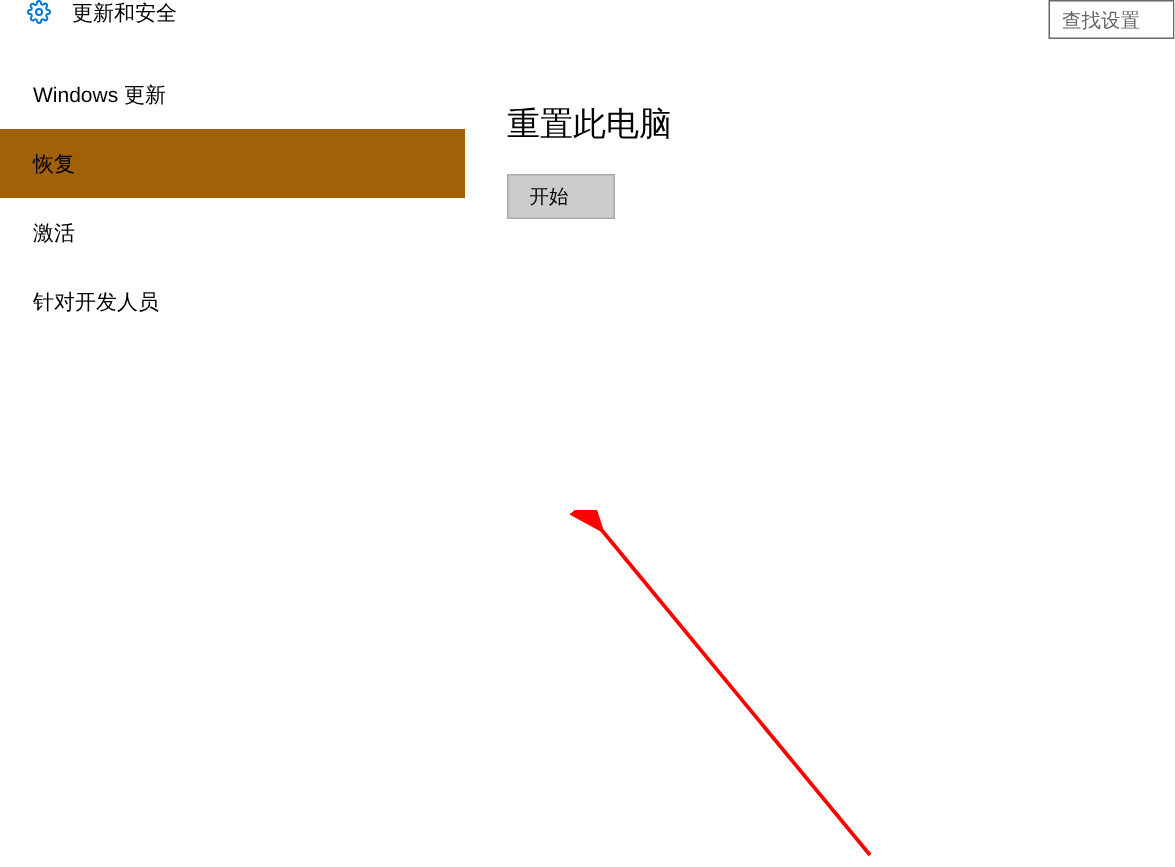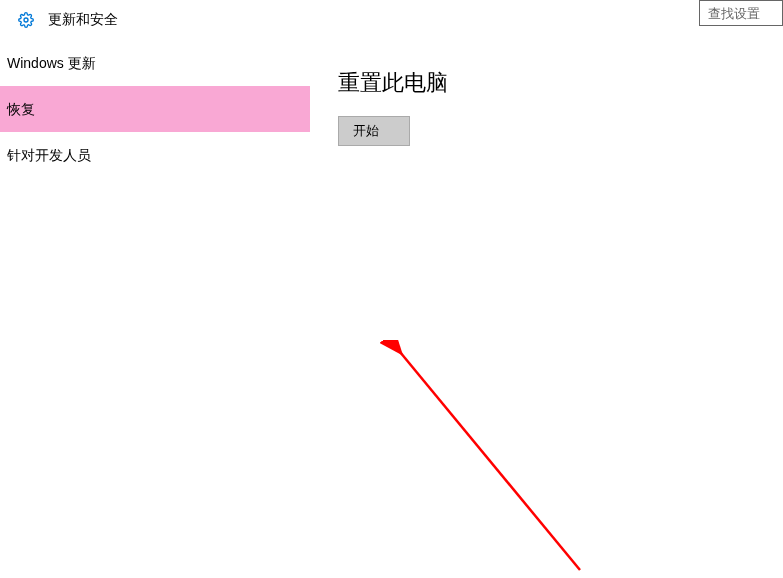--- a/index.html
+++ b/index.html
@@ -8,21 +8,20 @@
       width: 783px;
       height: 578px;
       background: #fff;
       color: #000;
       position: relative;
       overflow: hidden;
     }
     .header {
       height: 40px;
       display: flex;
-      align-items: center;
       padding-left: 18px;
       position: relative;
     }
     .gear-icon {
       width: 16px;
       height: 16px;
       color: #0078d7;
       display: inline-flex;
       align-items: center;
       justify-content: center;
@@ -49,26 +48,26 @@
       display: flex;
       height: calc(100% - 40px);
     }
     .sidebar {
       width: 310px;
       background: #fff;
     }
     .sidebar-item {
       height: 46px;
       line-height: 46px;
-      padding-left: 7px;
+      padding-left: 22px;
       font-size: 14px;
       cursor: pointer;
     }
     .sidebar-item.active {
-      background: #f9a8d4;
+      background: #a16207;
     }
     .content {
       flex: 1;
       padding: 28px 20px 0 28px;
     }
     .section-title {
       font-size: 22px;
       font-weight: 400;
       margin-bottom: 18px;
     }
@@ -116,20 +115,23 @@
 
 <div class="body-wrap">
   <div class="sidebar">
     <div class="sidebar-item">
       <span>Windows 更新</span>
     </div>
     <div class="sidebar-item active">
       <span>恢复</span>
     </div>
     <div class="sidebar-item">
+      <span>激活</span>
+    </div>
+    <div class="sidebar-item">
       <span>针对开发人员</span>
     </div>
   </div>
 
   <div class="content">
     <div class="section">
       <h2 class="section-title">重置此电脑</h2>
       <div class="btn">开始</div>
     </div>
 

